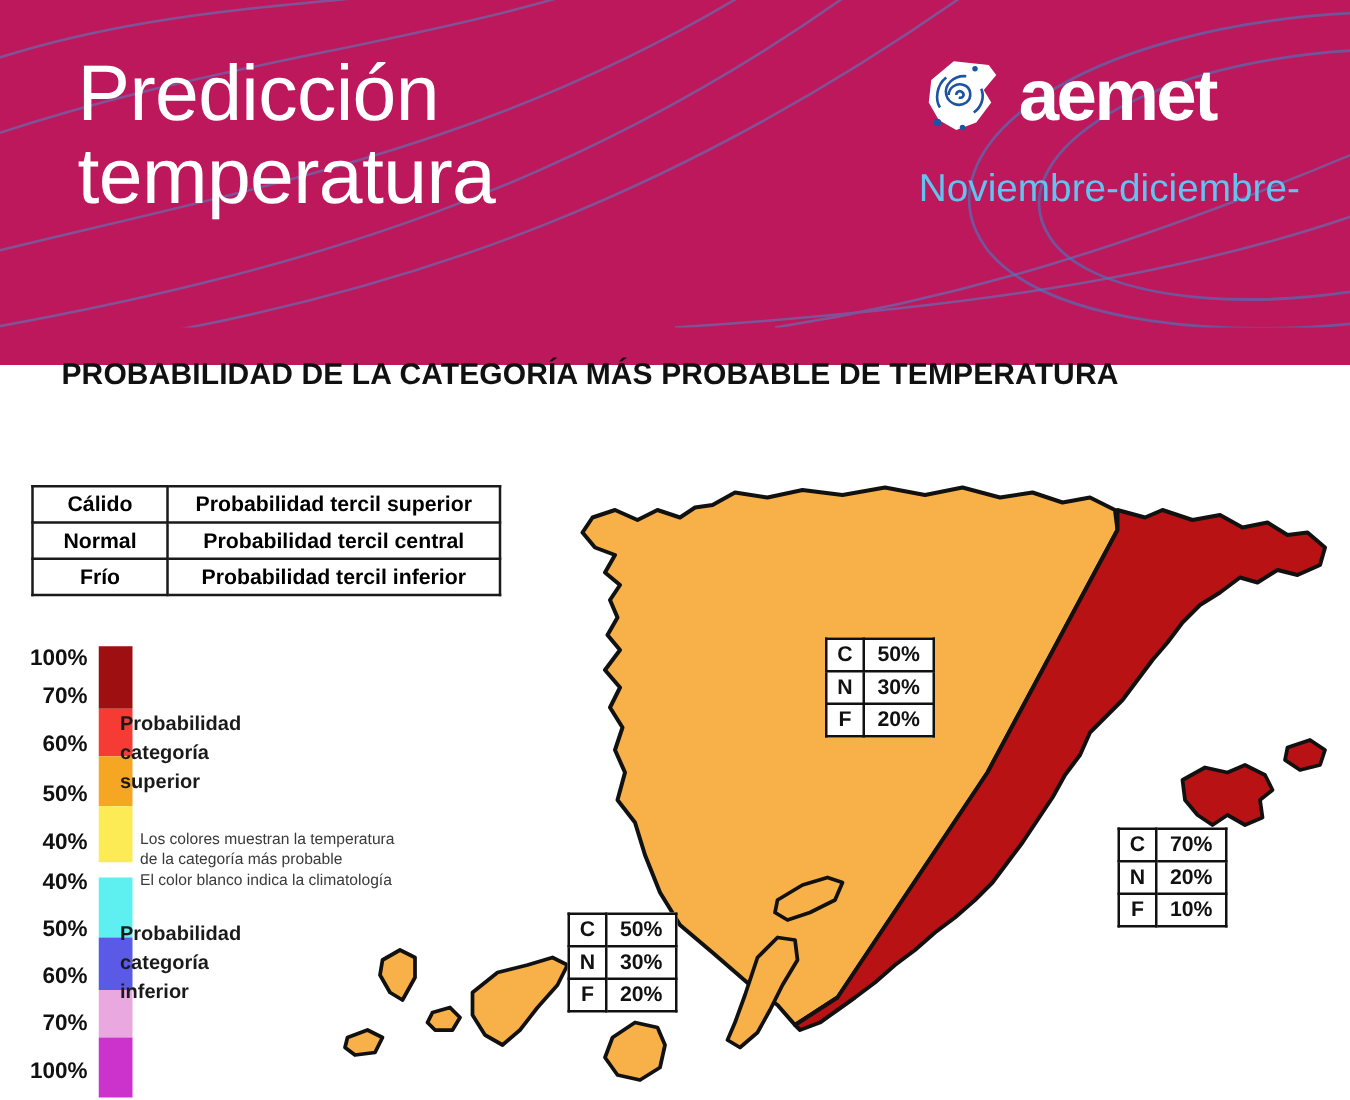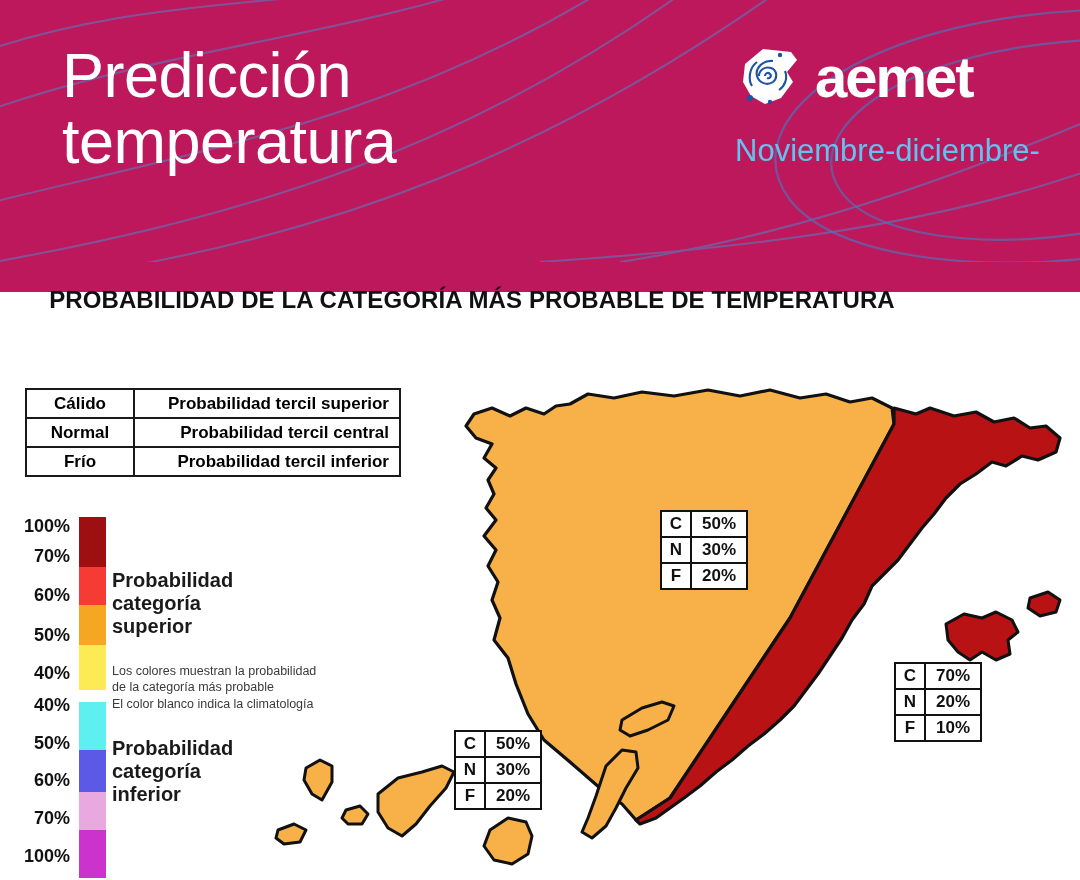--- a/index.html
+++ b/index.html
@@ -113,21 +113,21 @@
     padding: 0 10px;
     color: #000000;
   }
   #cat-table td.cat-name {
     font-weight: 700;
     text-align: center;
     width: 86px;
   }
   #cat-table td.cat-desc {
     font-weight: 600;
-    text-align: right;
+    text-align: center;
     width: 244px;
   }
 
   
   #colorbar-wrap {
     position: absolute;
     left: 0px;
     top: 505px;
     width: 400px;
     height: 365px;
@@ -156,22 +156,22 @@
     left: 8px;
     width: 62px;
     text-align: right;
     font-size: 18px;
     font-weight: 700;
     color: #111111;
   }
 
   .cb-note-title {
     position: absolute;
-    left: 112px;
-    font-size: 20px;
+    left: 96px;
+    font-size: 16px;
     font-weight: 700;
     color: #1a1a1a;
     line-height: 22px;
   }
   .cb-note-small {
     position: absolute;
     left: 112px;
     font-size: 12.5px;
     font-weight: 400;
     color: #3a3a3a;
@@ -312,21 +312,21 @@
       <div class="cb-tick-l" style="top:228px;">50%</div>
       <div class="cb-tick-l" style="top:265px;">60%</div>
       <div class="cb-tick-l" style="top:303px;">70%</div>
       <div class="cb-tick-l" style="top:341px;">100%</div>
     </div>
 
     <div class="cb-note-title" style="top:64px;">Probabilidad</div>
     <div class="cb-note-title" style="top:87px;">categoría</div>
     <div class="cb-note-title" style="top:110px;">superior</div>
 
-    <div class="cb-note-small" style="top:158px;">Los colores muestran la probabilidad</div>
+    <div class="cb-note-small" style="top:158px;">Los colores muestran la temperatura</div>
     <div class="cb-note-small" style="top:174px;">de la categoría más probable</div>
     <div class="cb-note-small" style="top:191px;">El color blanco indica la climatología</div>
 
     <div class="cb-note-title" style="top:232px;">Probabilidad</div>
     <div class="cb-note-title" style="top:255px;">categoría</div>
     <div class="cb-note-title" style="top:278px;">inferior</div>
   </div>
 
   <div id="map-area">
     <svg id="map-svg" viewBox="0 0 810 512">

